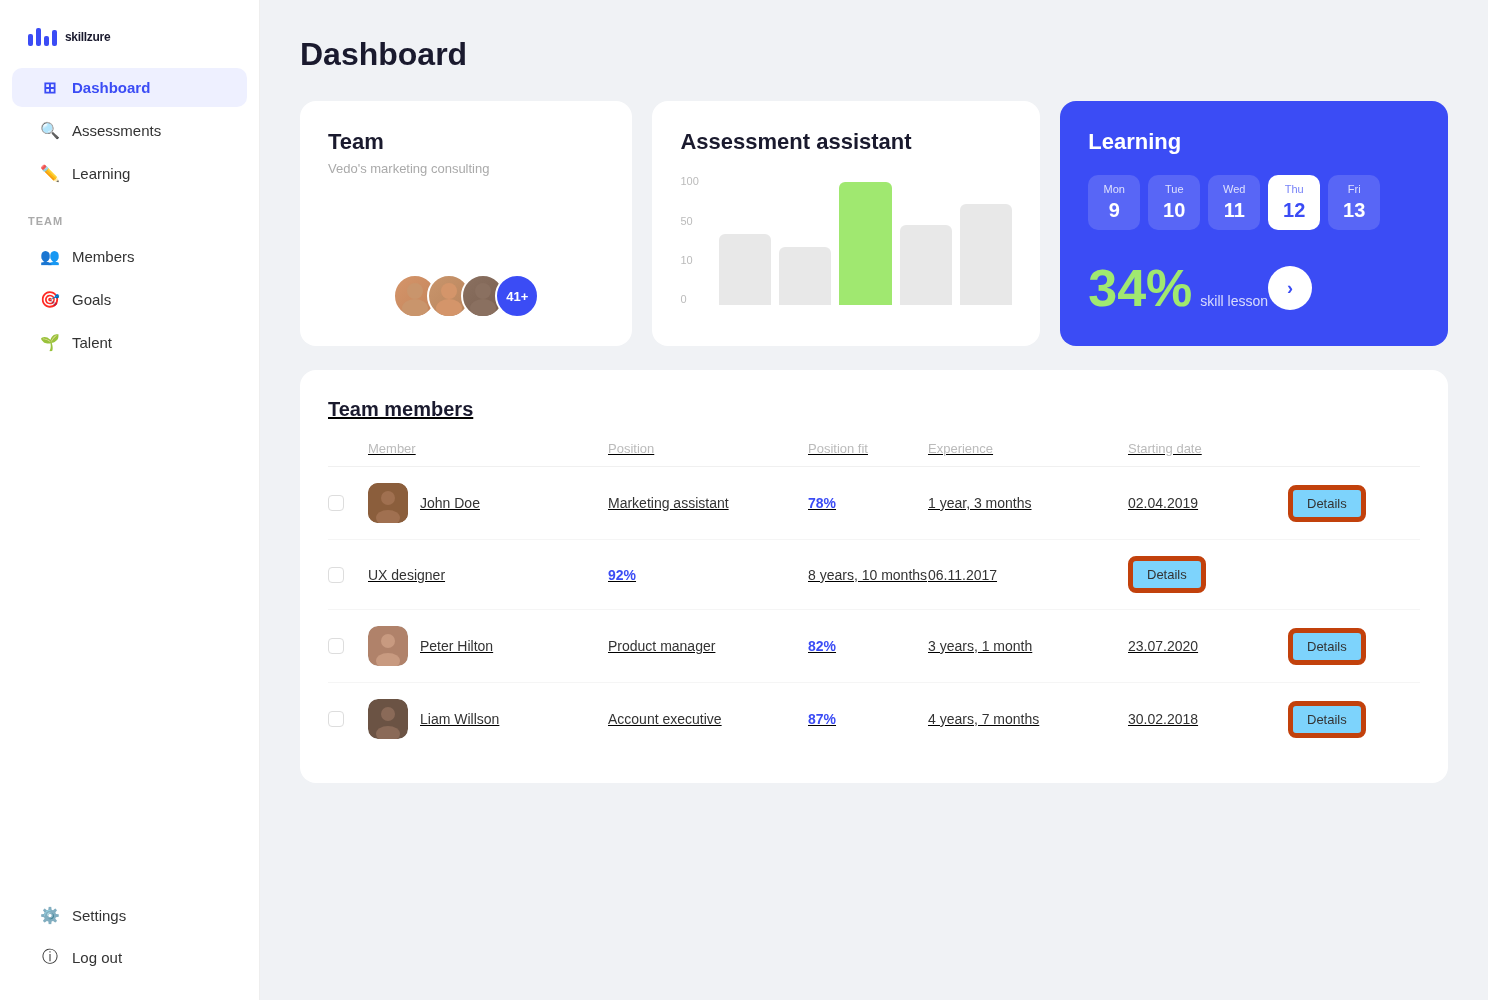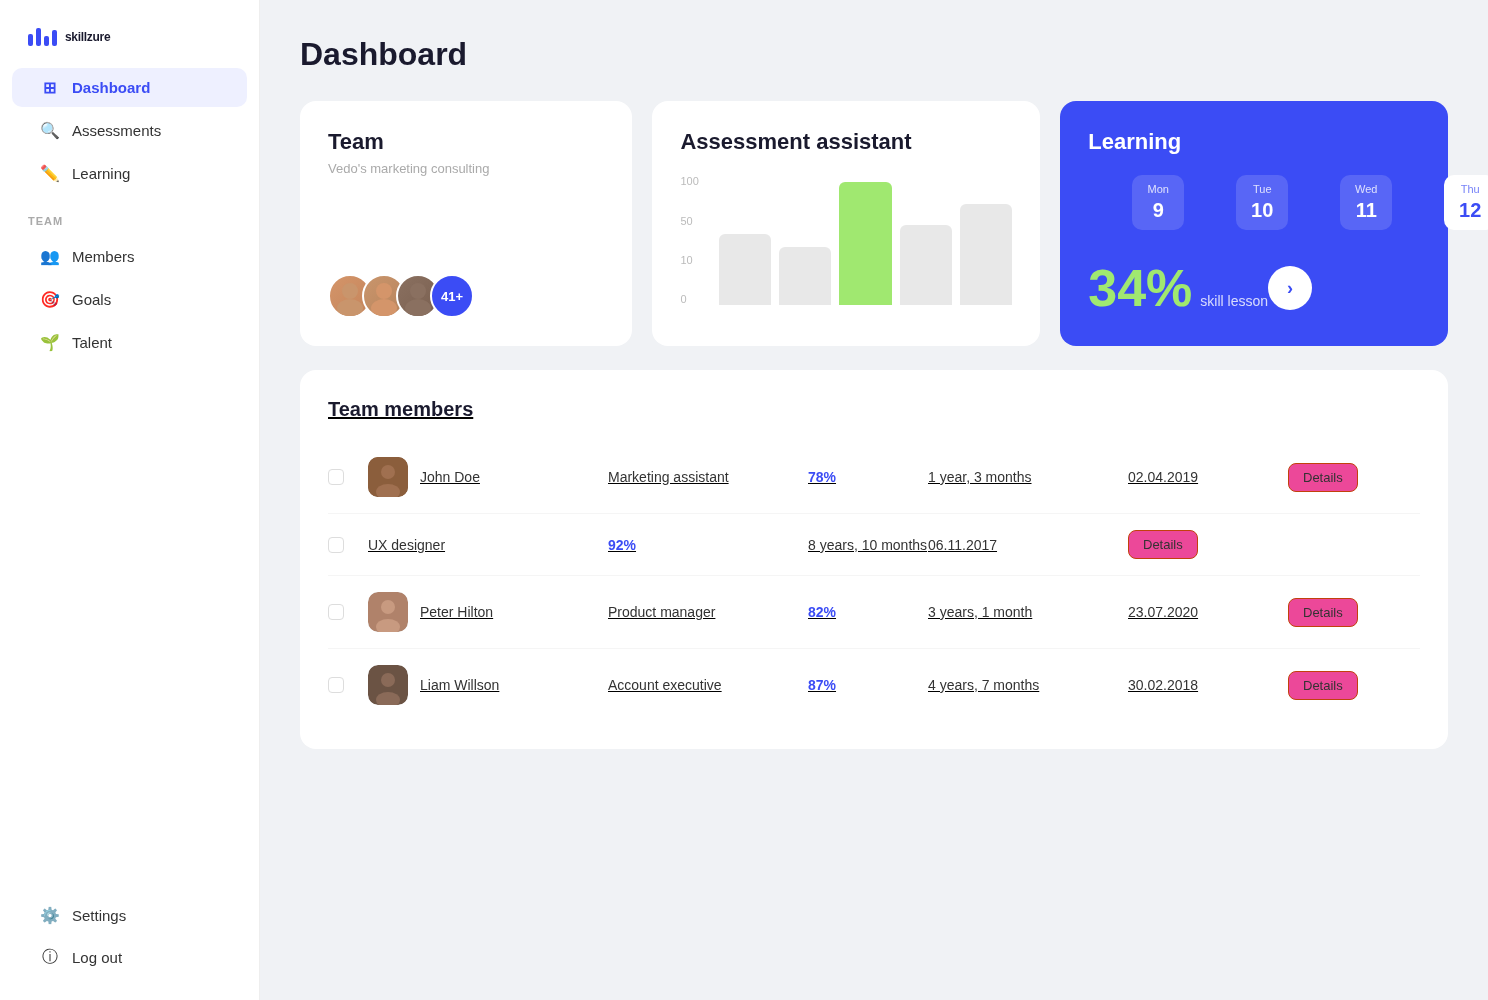--- a/index.html
+++ b/index.html
@@ -39,39 +39,39 @@
     .page-title { font-size: 32px; font-weight: 700; color: #1a1a2e; margin-bottom: 28px; }
 
     
     .cards-row { display: flex; gap: 20px; margin-bottom: 24px; }
 
     
     .card { background: #fff; border-radius: 16px; padding: 28px; }
     .card-team { flex: 1; min-width: 0; display: flex; flex-direction: column; justify-content: space-between; min-height: 220px; }
     .card-team-title { font-size: 22px; font-weight: 700; color: #1a1a2e; margin-bottom: 6px; }
     .card-team-subtitle { font-size: 13px; color: #aaa; }
-    .avatars-row { display: flex; align-items: center; margin-top: auto; padding-top: 20px; }
+    .avatars-row { display: flex; align-items: center; margin-top: auto; padding-top: 20px; justify-content: center; }
     .avatar-circle {
       width: 44px; height: 44px; border-radius: 50%; background: #ccc; border: 2px solid #fff; margin-left: -10px; overflow: hidden; display: flex; align-items: center; justify-content: center;
     }
     .avatar-circle:first-child { margin-left: 0; }
     .avatar-count { width: 44px; height: 44px; border-radius: 50%; background: #3b4cf5; color: #fff; font-size: 13px; font-weight: 700; border: 2px solid #fff; margin-left: -10px; display: flex; align-items: center; justify-content: center; }
 
     
     .card-assessment { flex: 1.2; min-width: 0; }
     .card-assessment-title { font-size: 22px; font-weight: 700; color: #1a1a2e; margin-bottom: 20px; line-height: 1.2; }
     .chart-bar { border-radius: 6px 6px 0 0; min-width: 28px; }
     .chart-bar.gray { background: #e8e8e8; }
     .chart-bar.green { background: #a0e870; }
 
     
     .card-learning { background: #3b4cf5; color: #fff; flex: 1.2; min-width: 0; border-radius: 16px; padding: 28px; }
     .card-learning-title { font-size: 22px; font-weight: 700; color: #fff; margin-bottom: 20px; }
     .days-row { display: flex; gap: 8px; margin-bottom: 28px; }
-    .day-chip { background: rgba(255,255,255,0.15); border-radius: 10px; padding: 8px 13px; text-align: center; min-width: 52px; margin-left: 44px; }
+    .day-chip { background: rgba(255,255,255,0.15); border-radius: 10px; padding: 8px 13px; text-align: center; min-width: 52px; }
     .day-chip.active { background: #fff; color: #3b4cf5; }
     .day-chip .day-name { font-size: 11px; font-weight: 500; opacity: 0.8; display: block; margin-bottom: 4px; }
     .day-chip.active .day-name { opacity: 0.7; }
     .day-chip .day-num { font-size: 20px; font-weight: 700; display: block; }
     .learning-bottom { display: flex; align-items: center; justify-content: flex-start; }
     .learning-percent { font-size: 52px; font-weight: 800; color: #a0e870; }
     .skill-lesson-text { font-size: 14px; color: rgba(255,255,255,0.8); margin-left: 8px; }
     .learning-arrow { width: 44px; height: 44px; background: #fff; border-radius: 50%; display: flex; align-items: center; justify-content: center; cursor: pointer; }
     .learning-arrow span { color: #3b4cf5; font-size: 18px; font-weight: 700; }
 
@@ -79,21 +79,21 @@
     .card-table { background: #fff; border-radius: 16px; padding: 28px; text-decoration: underline; }
     .table-title { font-size: 20px; font-weight: 700; color: #1a1a2e; margin-bottom: 20px; }
     .table-header { display: grid; grid-template-columns: 40px 240px 200px 120px 200px 160px 100px; padding: 0 0 10px; border-bottom: 1px solid #f0f0f0; }
     .table-header-cell { font-size: 13px; color: #bbb; font-weight: 500; }
     .table-row { display: grid; grid-template-columns: 40px 240px 200px 120px 200px 160px 100px; align-items: center; padding: 16px 0; border-bottom: 1px solid #f5f5f5; }
     .table-row:last-child { border-bottom: none; }
     .table-cell { font-size: 14px; color: #333; }
     .table-cell.blue { color: #3b4cf5; font-weight: 600; }
     .member-cell { display: flex; align-items: center; gap: 12px; }
     .member-avatar { width: 40px; height: 40px; border-radius: 10px; background: #e0e0e0; overflow: hidden; display: flex; align-items: center; justify-content: center; font-size: 16px; }
-    .details-btn { background: #ec4899; border: 1px solid #c2410c; border-radius: 8px; padding: 6px 14px; font-size: 13px; color: #333; cursor: pointer; }
+    .details-btn { background: #7dd3fc; border: 5px solid #c2410c; border-radius: 8px; padding: 6px 14px; font-size: 13px; color: #333; cursor: pointer; }
     .checkbox { width: 16px; height: 16px; border: 1.5px solid #ddd; border-radius: 4px; cursor: pointer; }
 
     
     .face-1 { background: linear-gradient(135deg, #d4956a 0%, #c4845a 100%); }
     .face-2 { background: linear-gradient(135deg, #c9956c 0%, #b8845c 100%); }
     .face-3 { background: linear-gradient(135deg, #8a7060 0%, #7a6050 100%); }
     .face-t1 { background: linear-gradient(135deg, #8b5e3c 0%, #7b4e2c 100%); }
   </style>
 </head>
 <body>
@@ -236,20 +236,29 @@
           <span>›</span>
         </div>
       </div>
     </div>
 
   </div>
 
   <div class="card-table">
     <div class="table-title">Team members</div>
 
+    <div class="table-header">
+      <div class="table-header-cell"></div>
+      <div class="table-header-cell">Member</div>
+      <div class="table-header-cell">Position</div>
+      <div class="table-header-cell">Position fit</div>
+      <div class="table-header-cell">Experience</div>
+      <div class="table-header-cell">Starting date</div>
+      <div class="table-header-cell"></div>
+    </div>
 
     <div class="table-row">
       <div class="table-cell">
           <div class="checkbox"></div>
         </div>
       <div class="table-cell member-cell">
         <div class="member-avatar face-t1">
           <svg width="40" height="40" viewBox="0 0 40 40">
             <rect width="40" height="40" fill="#8b5e3c" rx="10"></rect>
             <circle cx="20" cy="15" r="7" fill="#a07050"></circle>

